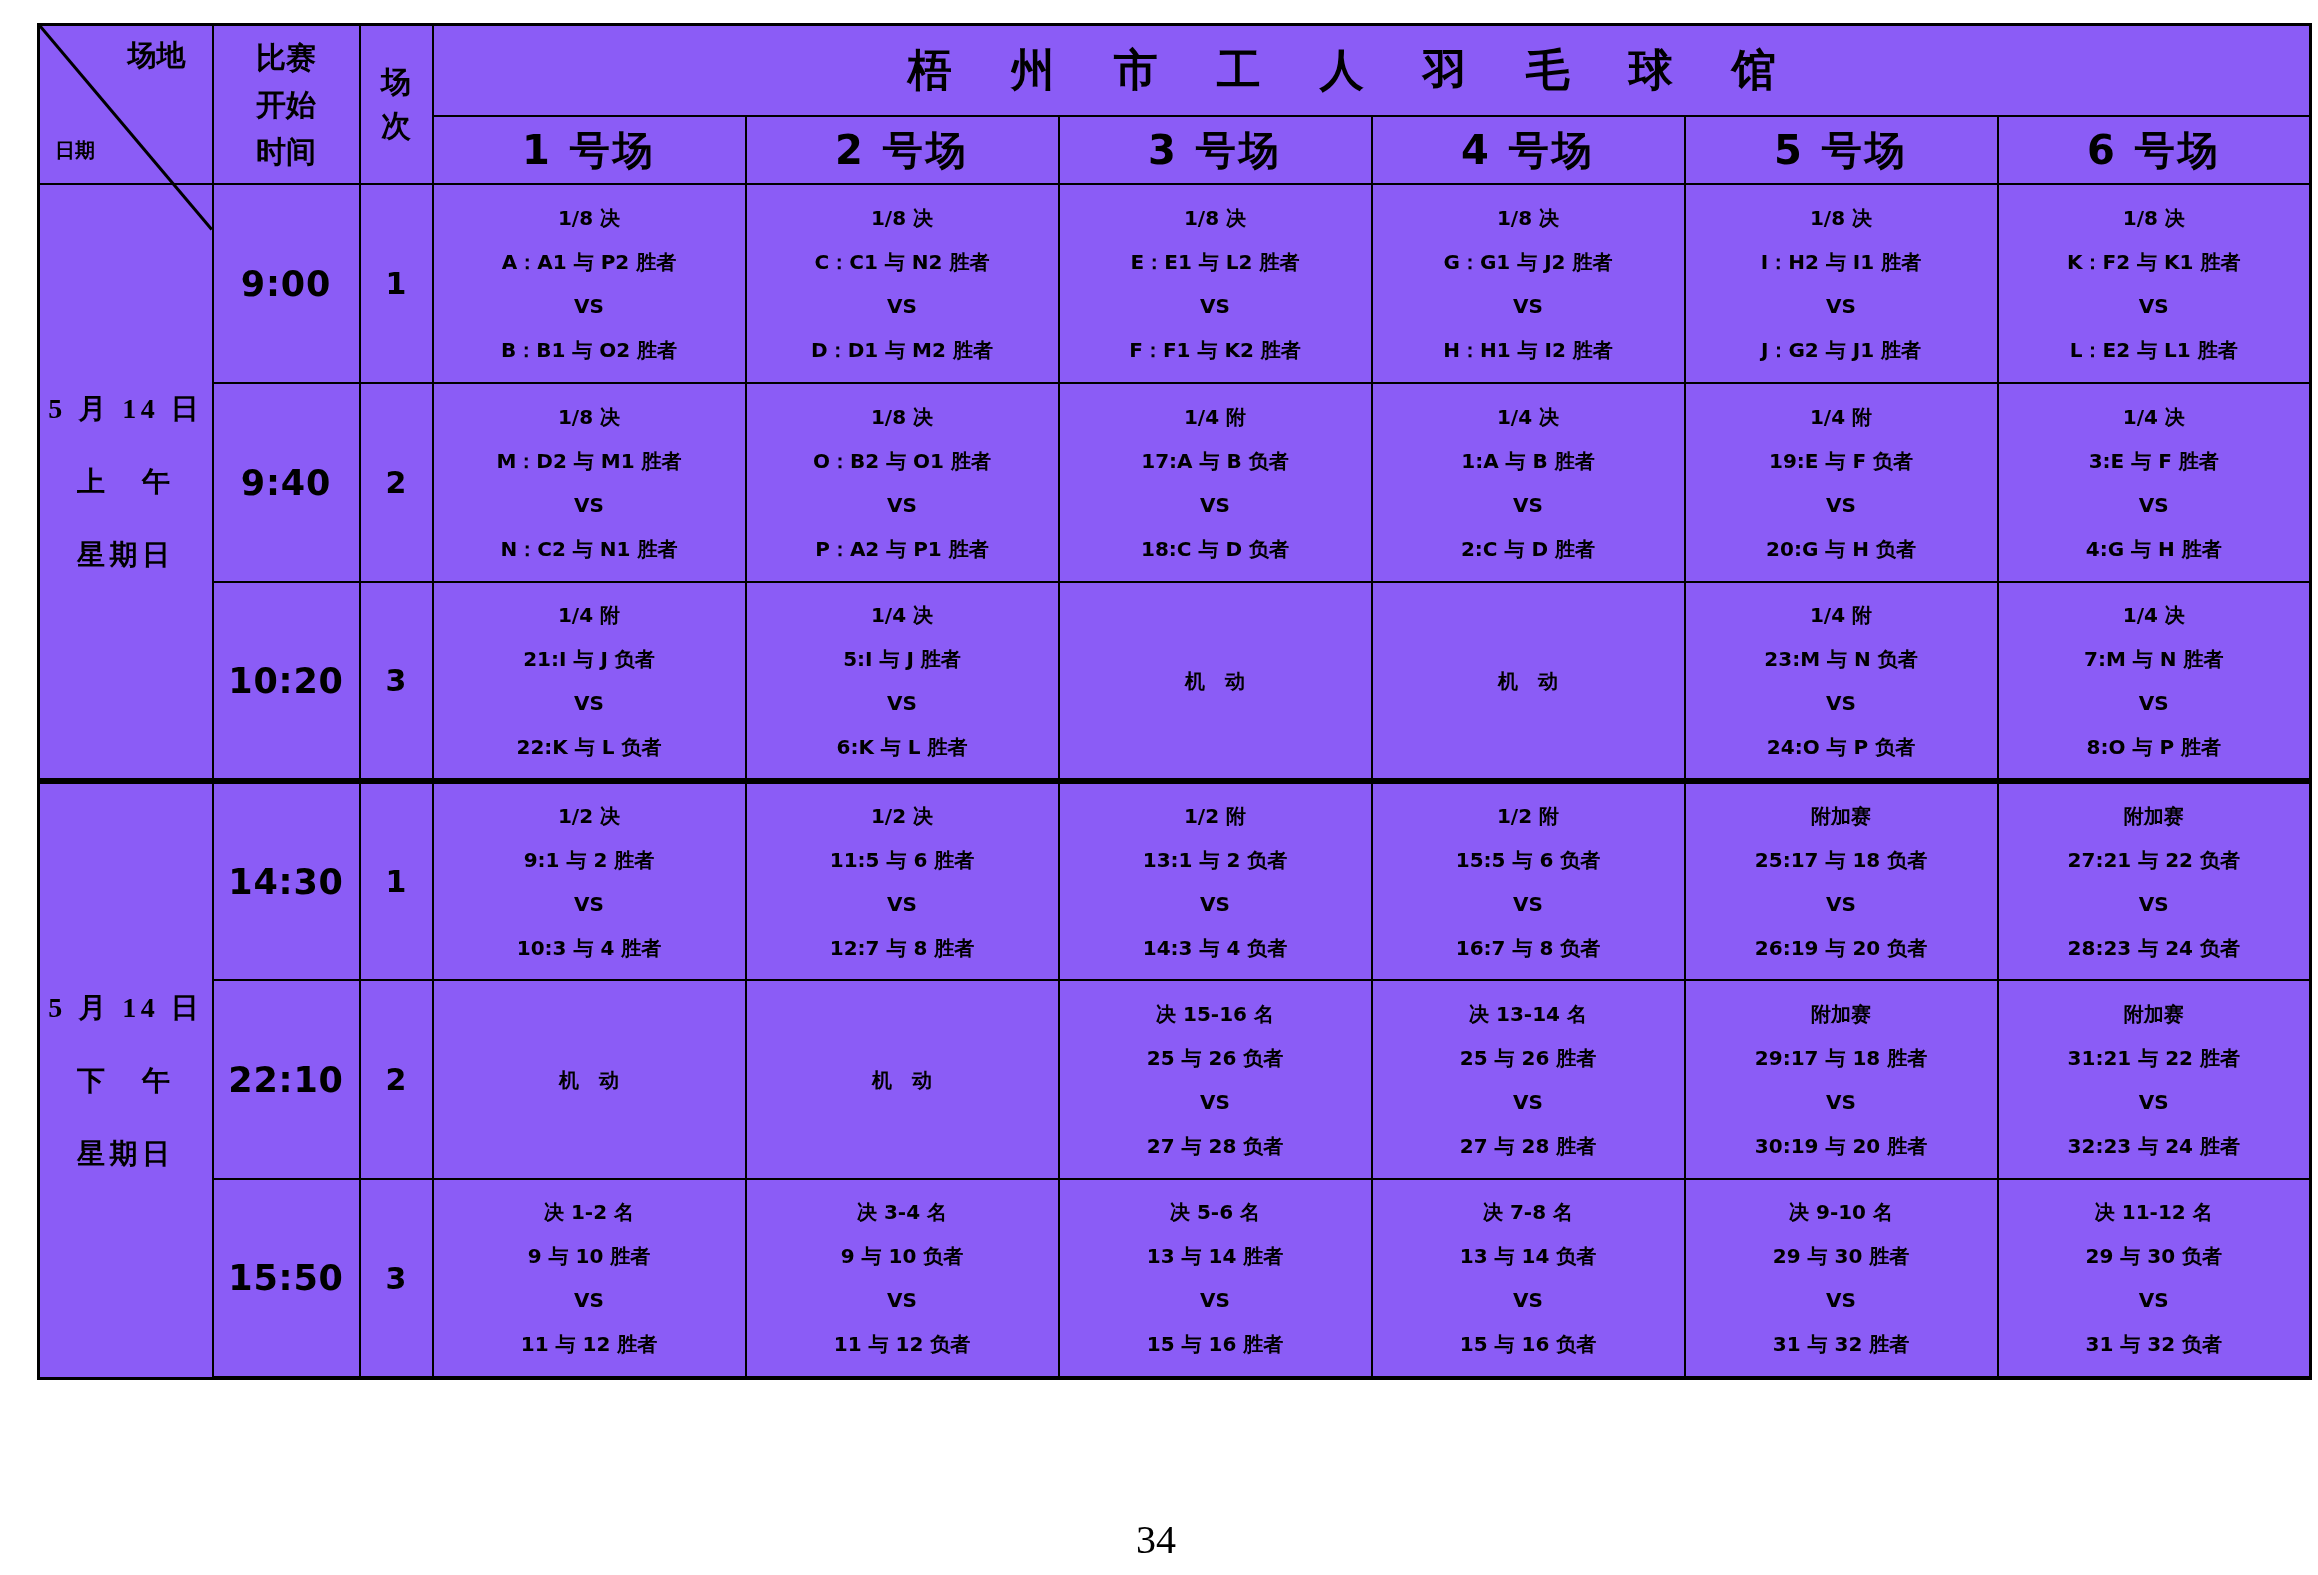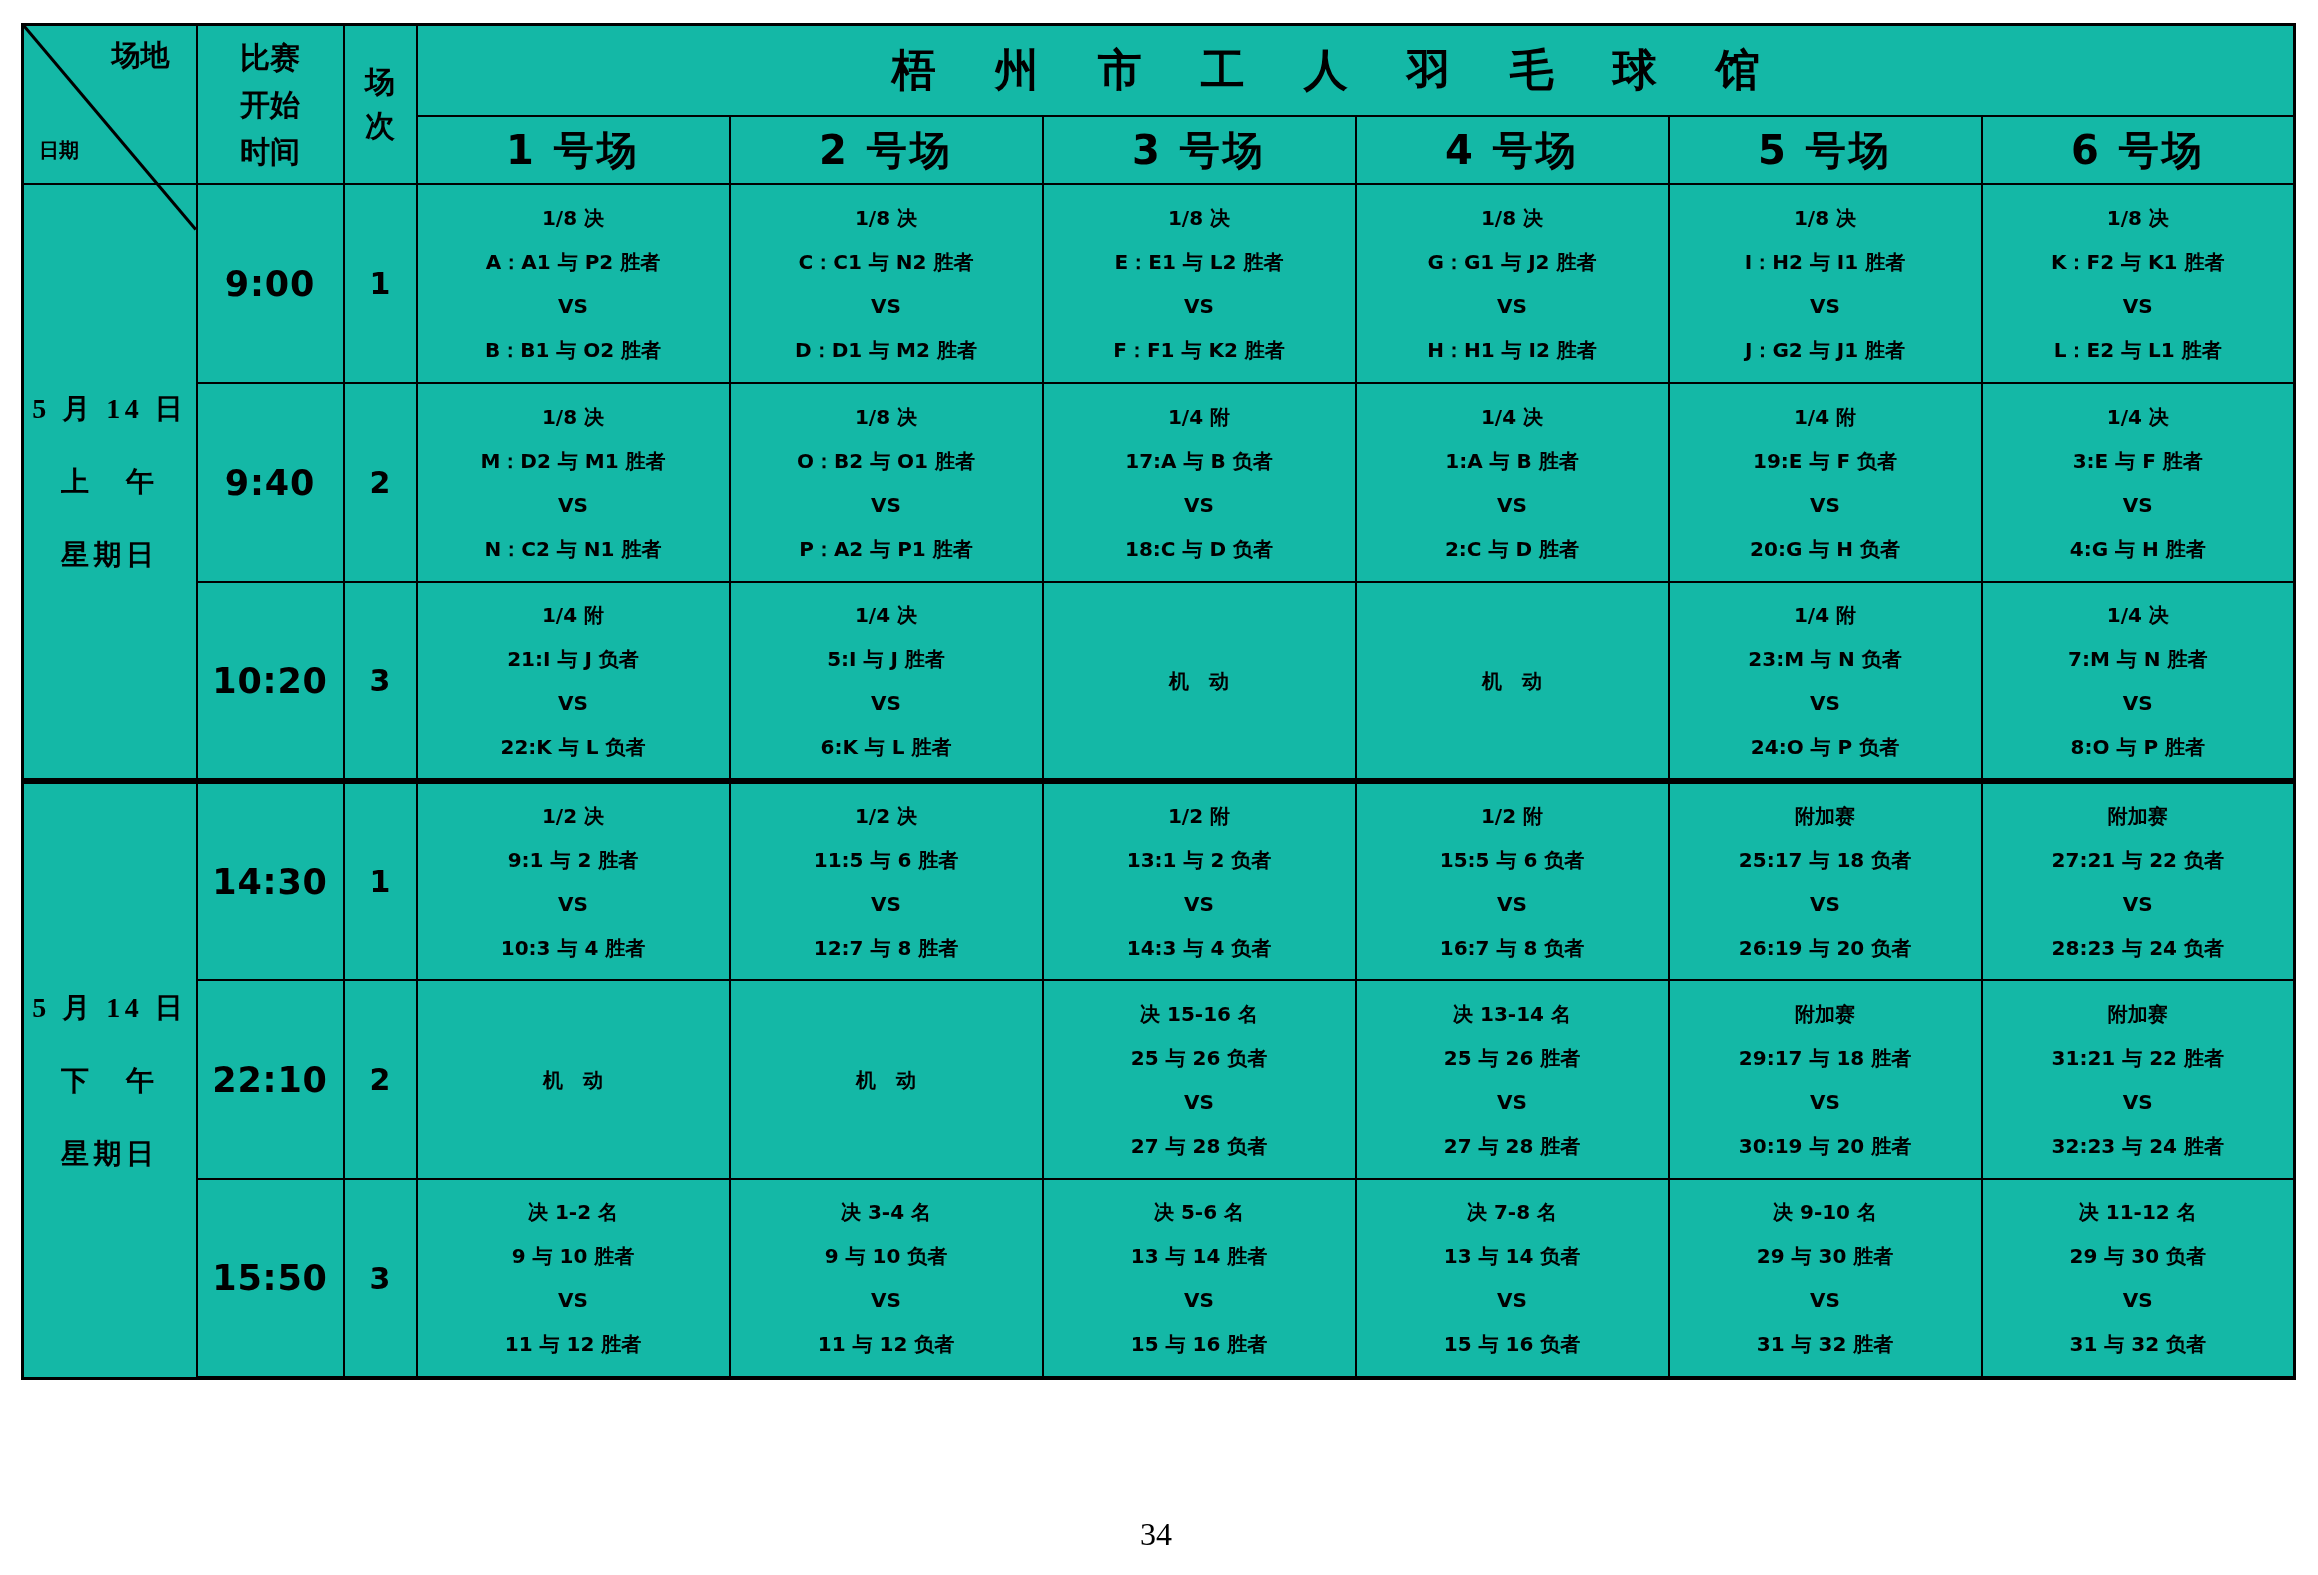--- a/index.html
+++ b/index.html
@@ -1,19 +1,19 @@
 <!DOCTYPE html>
 <html style="font-size:12px"><head>
 <meta charset="utf-8">
 <style>
   html,body{margin:0;padding:0;background:#ffffff;}
   body{width:2319px;height:1576px;position:relative;
        font-family:"DejaVu Sans","Liberation Sans",sans-serif;color:#000;}
-  table.sched{position:absolute;left:21px;top:22.6px;border-collapse:collapse;
-       table-layout:fixed;width:2275px;background:#14b8a6;}
+  table.sched{position:absolute;left:37px;top:22.6px;border-collapse:collapse;
+       table-layout:fixed;width:2275px;background:#8b5cf6;}
   table.sched{border:3px solid #000;}
   table.sched td{border:2.3px solid #000;vertical-align:middle;text-align:center;
        padding:0;font-weight:bold;overflow:visible;}
   tr.hdr1{height:92px;}
   tr.hdr2{height:68px;}
   tr.datarow{height:199px;}
   tr.pm-first td{border-top:6.8px solid #000;}
   tr.lastrow td{border-bottom:4.5px solid #000;}
 
   td.corner{position:relative;}
@@ -26,21 +26,21 @@
   td.venue{font-size:44px;letter-spacing:59px;padding-left:45px;margin-left:44px;}
   td.court{font-size:40px;letter-spacing:3px;}
 
   td.date{vertical-align:middle;}
   .datetext{white-space:pre-line;font-size:28px;line-height:73px;letter-spacing:4.5px;font-family:Liberation Serif, serif;}
   td.time{font-size:35px;letter-spacing:0.8px;margin-left:16px;}
   td.sess{font-size:30px;}
   .m{white-space:pre-line;font-size:20px;line-height:44px;}
 
   .pageno{position:absolute;left:0;top:1516px;width:2312px;text-align:center;
-       font-family:"Liberation Serif","DejaVu Serif",serif;font-size:32px;color:#000;}
+       font-family:"Liberation Serif","DejaVu Serif",serif;font-size:40px;color:#000;}
 </style>
 </head>
 <body>
 
 <table class="sched">
   <colgroup>
     <col style="width:174px">
       <col style="width:147px">
       <col style="width:73px">
     <col style="width:313px">

